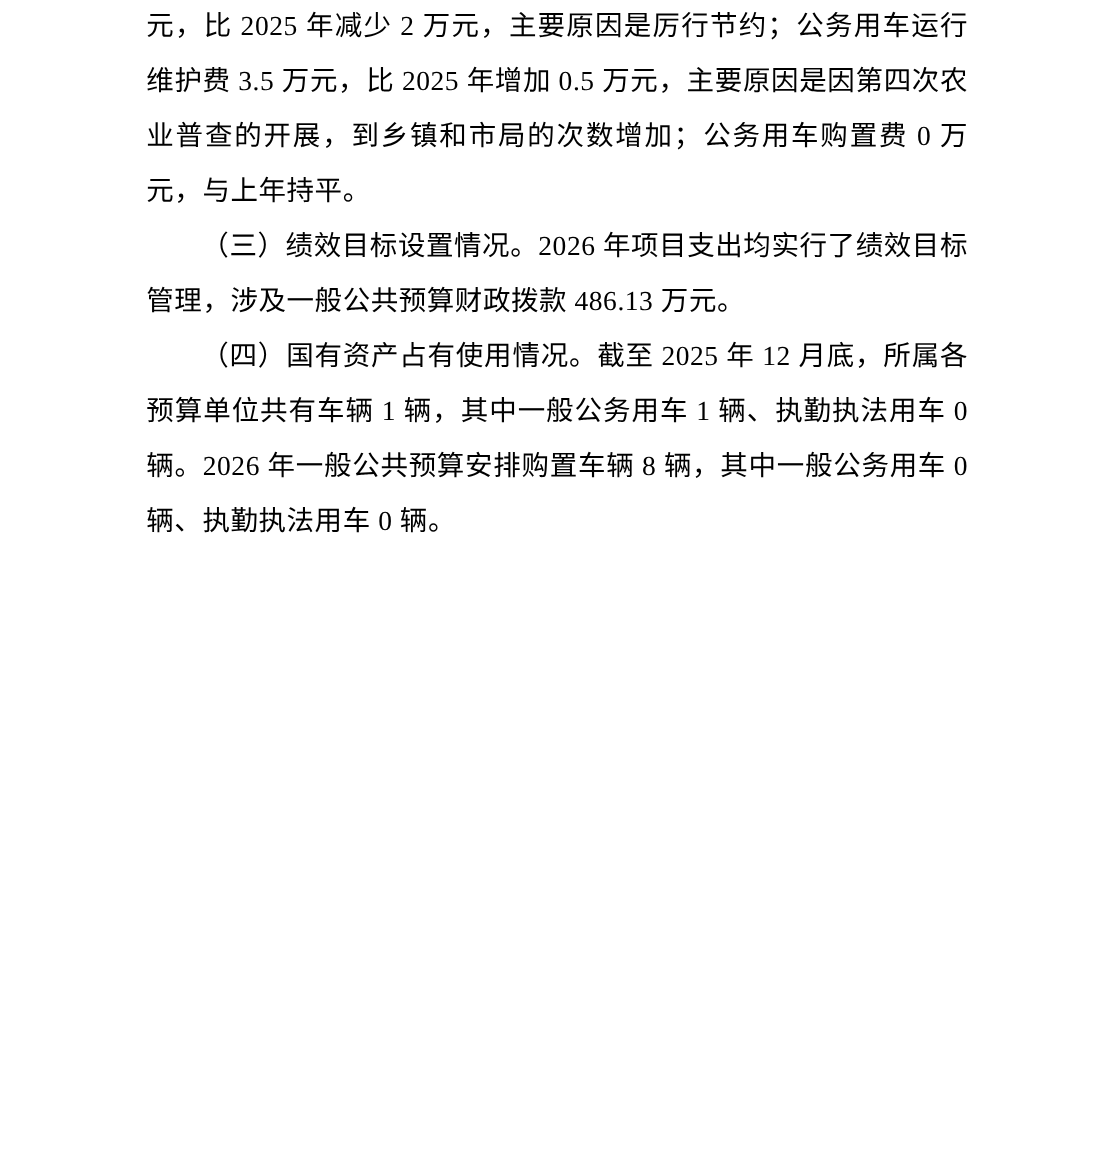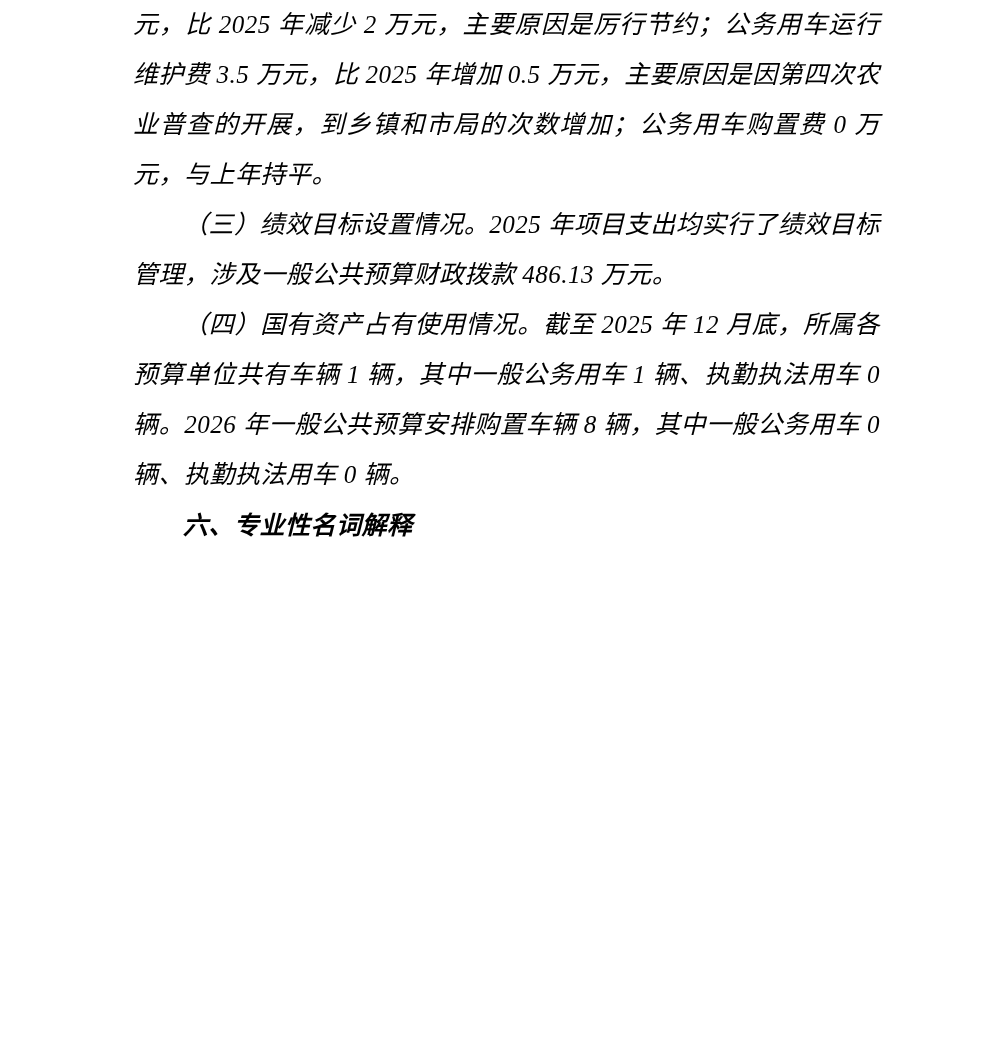--- a/index.html
+++ b/index.html
@@ -40,27 +40,26 @@
     line-height: 50px;
     font-weight: 700;
     text-indent: 2em;
     letter-spacing: 0.5px;
   }
 </style>
 </head>
 <body>
 
 <div class="page" style="background: rgb(255, 255, 255);">
-  <div class="doc" style="color: rgb(0, 0, 0); font-style: italic;">
+  <div class="doc" style="color: rgb(0, 0, 0);">
 
     <p class="body-text continuation">元，比 2025 年减少 2 万元，主要原因是厉行节约；公务用车运行维护费 3.5 万元，比 2025 年增加 0.5 万元，主要原因是因第四次农业普查的开展，到乡镇和市局的次数增加；公务用车购置费 0 万元，与上年持平。</p>
 
 
 
 
-    <p class="body-text">（三）绩效目标设置情况。2025 年项目支出均实行了绩效目标管理，涉及一般公共预算财政拨款 486.13 万元。</p>
+    <p class="body-text">（三）绩效目标设置情况。2026 年项目支出均实行了绩效目标管理，涉及一般公共预算财政拨款 486.13 万元。</p>
 
     <p class="body-text">（四）国有资产占有使用情况。截至 2025 年 12 月底，所属各预算单位共有车辆 1 辆，其中一般公务用车 1 辆、执勤执法用车 0 辆。2026 年一般公共预算安排购置车辆 8 辆，其中一般公务用车 0 辆、执勤执法用车 0 辆。</p>
 
-    <h2 class="section-heading">六、专业性名词解释</h2>
 
   </div>
 </div>
 
 </body></html>

